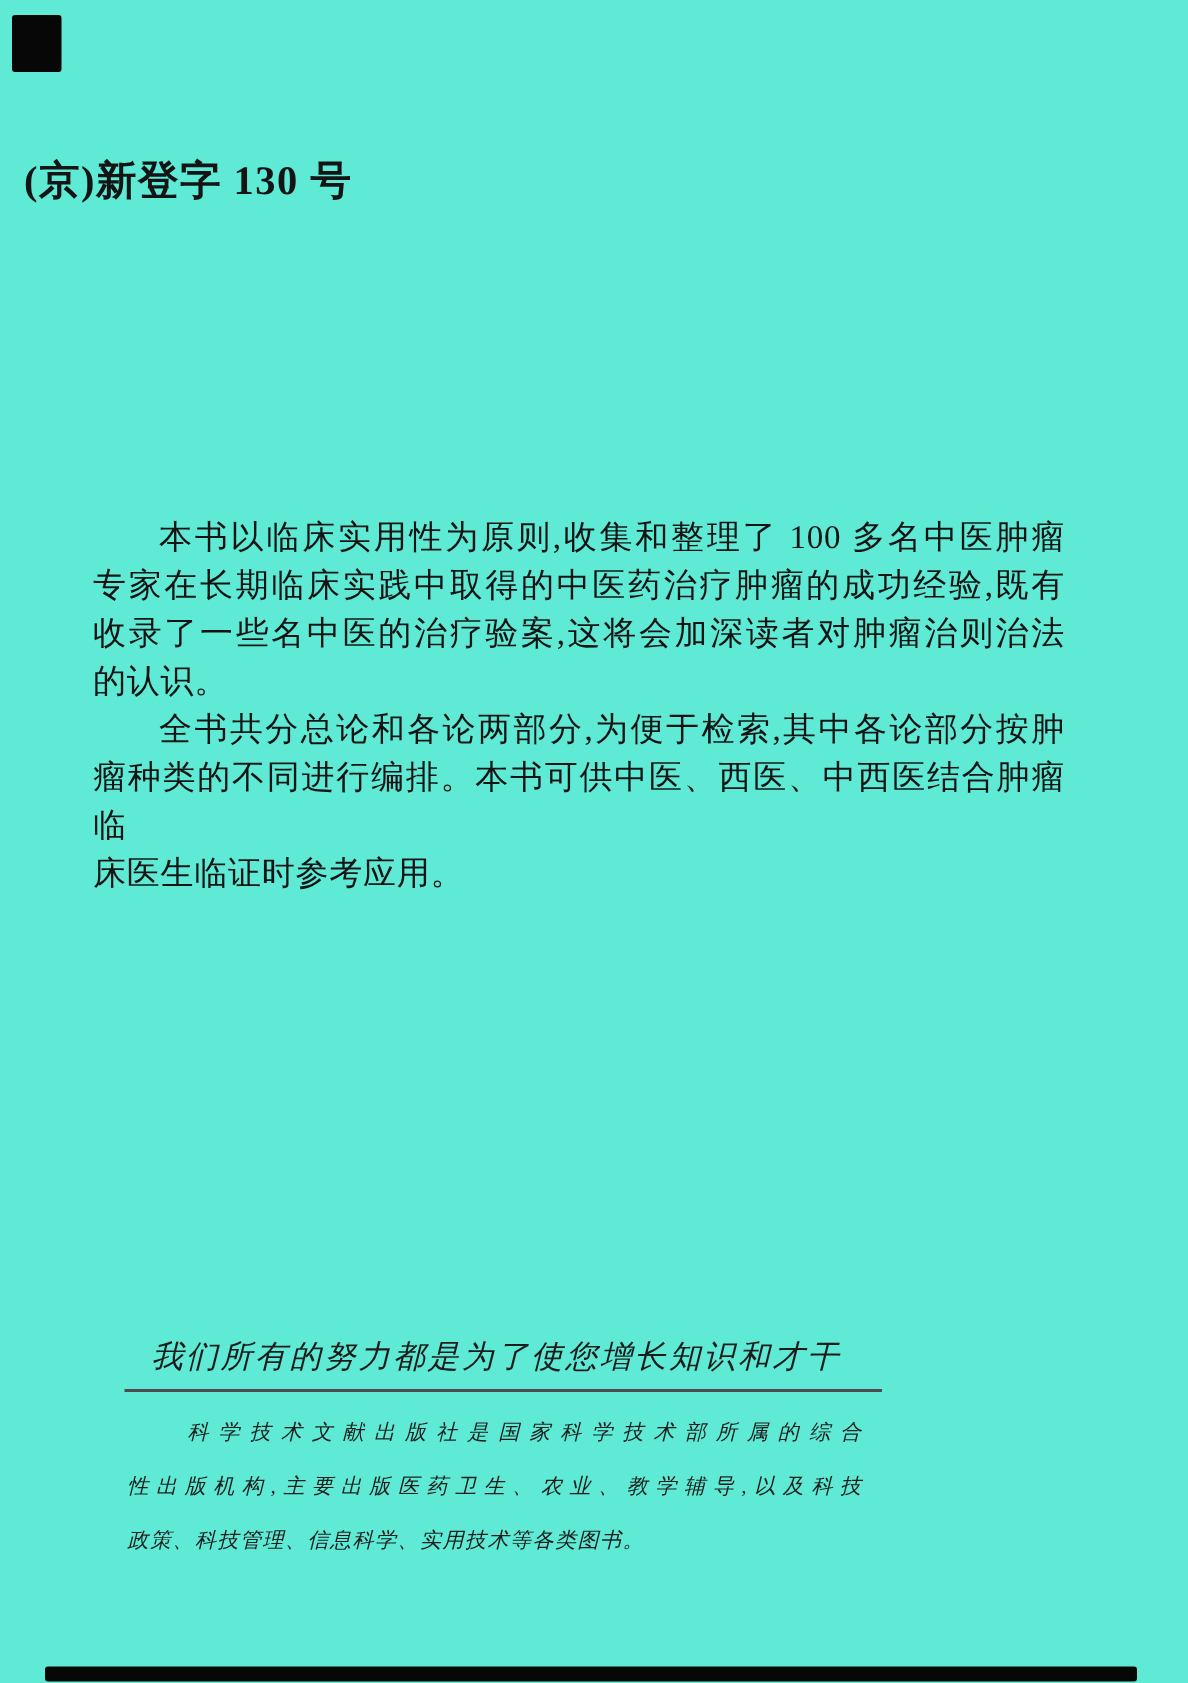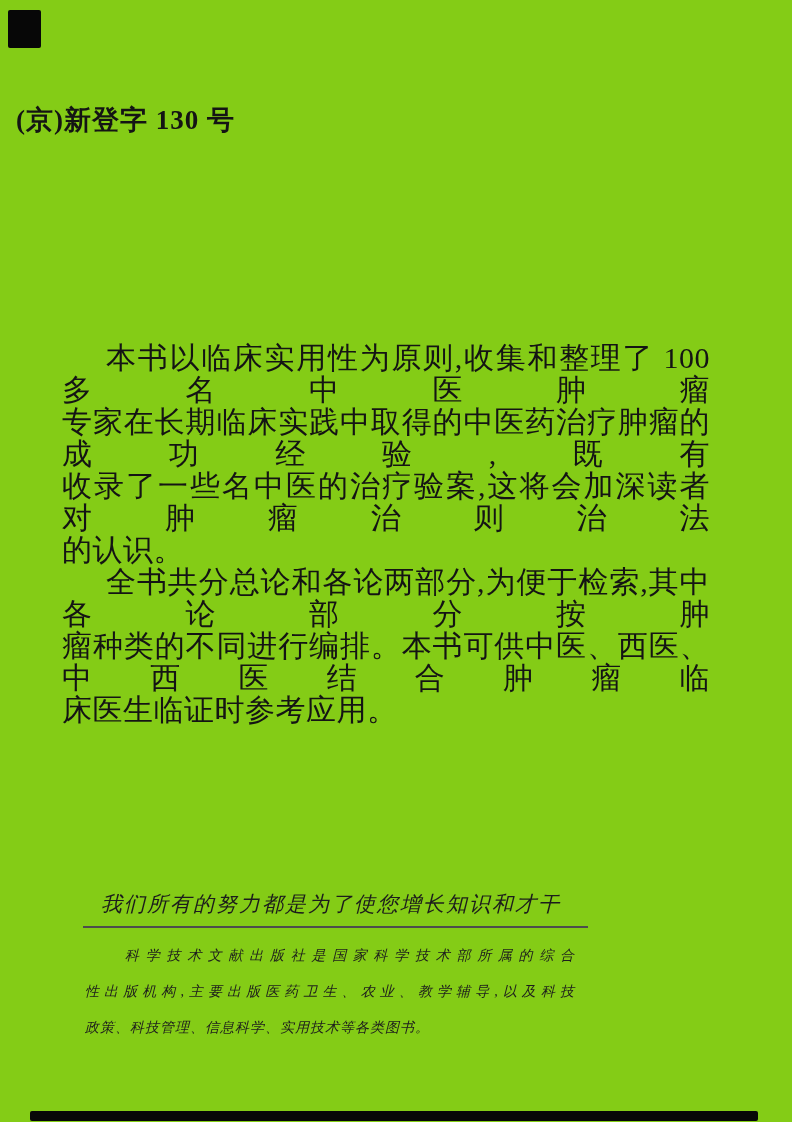--- a/index.html
+++ b/index.html
@@ -5,21 +5,21 @@
   html, body {
     margin: 0;
     padding: 0;
     background: #e8e8e8;
   }
   .page {
     position: relative;
     width: 792px;
     height: 1122px;
     margin: 0 auto;
-    background: #84cc16;
+    background: #5eead4;
     overflow: hidden;
     font-family: "Liberation Serif", "DejaVu Serif", serif;
     color: #141414;
   }
   
   .corner-mark {
     position: absolute;
     left: 8px;
     top: 10px;
     width: 33px;
@@ -56,21 +56,21 @@
     font-weight: bold;
     letter-spacing: 21px;
     white-space: nowrap;
   }
   
   .intro-body {
     position: absolute;
     left: 62px;
     top: 342px;
     width: 648px;
-    font-size: 30px;
+    font-size: 22px;
     line-height: 32px;
     text-align: justify;
     letter-spacing: 0.5px;
   }
   .t-line { min-height: 32px; }
   .t-line.just { text-align-last: justify; }
   .t-line.indent { text-indent: 44px; }
   
   .slogan {
     position: absolute;

